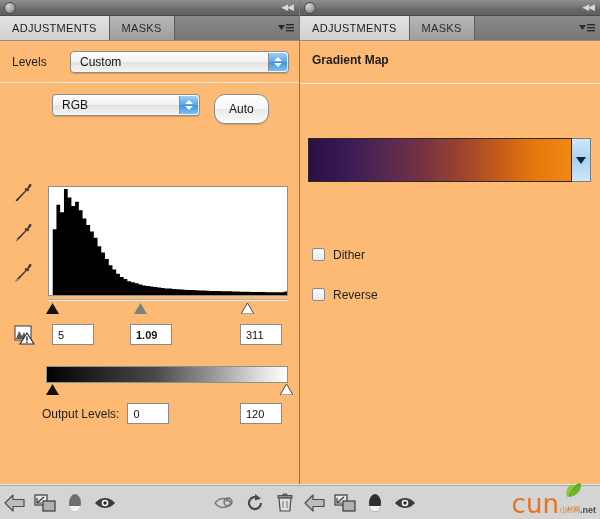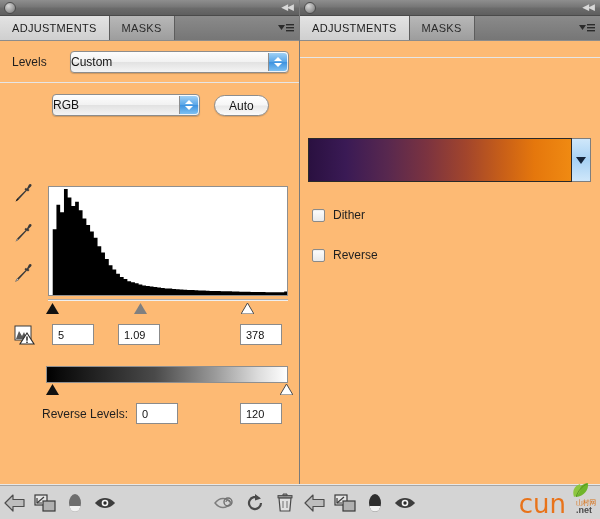--- a/index.html
+++ b/index.html
@@ -79,21 +79,21 @@
   .lbl-levels { width: 56px; }
 
   
   .select {
     position: relative; height: 22px;
     background: linear-gradient(to bottom,#fdfdfd 0%,#f2f2f2 48%,#e2e2e2 52%,#f4f4f4 100%);
     border: 1px solid #8d8d8d; border-radius: 4px;
     display: flex; align-items: center;
     box-shadow: 0 1px 1px rgba(0,0,0,.18);
   }
-  .select .value { font-size: 12px; color: #141414; }
+  .select .value { padding-left: 9px; font-size: 12px; color: #141414; }
   .select .stepper {
     position: absolute; right: 1px; top: 1px; bottom: 1px; width: 19px;
     border-radius: 0 3px 3px 0;
     background: linear-gradient(to bottom,#9fd0f5 0%,#5ba7e8 48%,#3e93e0 52%,#7dc0f2 100%);
     display: flex; flex-direction: column; align-items: center; justify-content: center;
     border-left: 1px solid #8d8d8d;
   }
   .select .stepper i {
     display: block; width: 0; height: 0;
     border-left: 4px solid transparent; border-right: 4px solid transparent;
@@ -102,24 +102,24 @@
   .select .stepper i.dn { border-top: 4px solid #fff; }
 
   .sel-preset { flex: 1; margin-left: 2px; }
 
   .divider {
     height: 1px; background: #b4b4b4;
     border-bottom: 1px solid #e6e6e6;
     margin: 9px 0 0 0;
   }
 
-  .row-channel { display: flex; align-items: flex-end; padding: 11px 0 0 52px; }
+  .row-channel { display: flex; align-items: flex-start; padding: 11px 0 0 52px; }
   .sel-channel { width: 148px; }
   .auto-btn {
-    margin-left: 14px; height: 21px; padding: 0 14px;
+    margin-left: 14px; height: 30px; padding: 0 14px;
     display: flex; align-items: center; justify-content: center;
     font-size: 12px; color: #161616;
     background: linear-gradient(to bottom,#ffffff 0%,#f6f6f6 48%,#e8e8e8 52%,#fbfbfb 100%);
     border: 1px solid #8d8d8d; border-radius: 11px;
     box-shadow: 0 1px 1px rgba(0,0,0,.15);
   }
 
   
   .eyedroppers {
     position: absolute; left: 12px; top: 140px;
@@ -144,21 +144,21 @@
 
   .row-inputs { position: absolute; left: 12px; top: 283px; width: 278px; height: 24px; }
   .warn-icon { position: absolute; left: 2px; top: 0; width: 22px; height: 22px; }
   .num {
     position: absolute; top: 0; height: 21px; width: 42px;
     background: #fff; border: 1px solid #8b8b8b;
     display: flex; align-items: center; padding-left: 5px;
     font-size: 11px; color: #111;
   }
   .num.in0 { left: 40px; }
-  .num.in1 { left: 106px; }
+  .num.in1 { left: 118px; font-weight: bold; }
   .num.in2 { left: 228px; }
 
   .out-gradient {
     position: absolute; left: 46px; top: 325px; width: 242px; height: 17px;
     background: linear-gradient(to right,#000 0%,#0a0a0a 5%,#4a4a4a 45%,#9a9a9a 70%,#dcdcdc 88%,#ffffff 100%);
     border: 1px solid #8f8f8f;
   }
   .out-marker { position: absolute; top: 343px; width: 13px; height: 11px; }
   .out-marker svg { display: block; }
 
@@ -185,21 +185,21 @@
   .gm-dropdown {
     width: 19px; height: 44px; border: 1px solid #7e7e7e; border-left: none;
     background: linear-gradient(to bottom,#cfe7fa,#a8d2f4 50%,#cfe7fa);
     display: flex; align-items: center; justify-content: center;
   }
   .gm-dropdown i {
     width: 0; height: 0; border-left: 5px solid transparent;
     border-right: 5px solid transparent; border-top: 7px solid #14243a;
   }
 
-  .cbrow { position: absolute; left: 12px; display: flex; align-items: center; }
+  .cbrow { position: absolute; left: 12px; display: flex; align-items: flex-start; margin-top: 40px; }
   .cbrow.dither { top: 167px; }
   .cbrow.reverse { top: 207px; }
   .cbox {
     width: 13px; height: 13px; border: 1px solid #8a8a8a; border-radius: 2px;
     background: linear-gradient(to bottom,#fdfdfd,#e9e9e9);
     box-shadow: inset 0 1px 1px rgba(0,0,0,.06);
   }
   .cbrow .lbl { margin-left: 8px; font-size: 12px; }
 
   
@@ -218,21 +218,21 @@
   .sp { flex: 1; }
 
   
   .watermark {
     position: absolute; right: 4px; bottom: 2px;
     display: flex; align-items: flex-end;
     line-height: 1;
   }
   .wm-shan { font-size: 26px; font-weight: bold; color: #5aa524; font-family: "DejaVu Sans", sans-serif; }
   .wm-cun  { font-size: 26px; font-weight: normal; color: #e8731a; font-family: "DejaVu Sans", sans-serif; }
-  .wm-right { display: flex; flex-direction: column; margin-left: 10px; margin-bottom: 2px; }
+  .wm-right { display: flex; margin-left: 1px; margin-bottom: 2px; }
   .wm-cn { font-size: 7px; color: #d8741c; letter-spacing: -.3px; }
   .wm-net { font-size: 9px; color: #4a4a4a; font-weight: bold; }
   .wm-leaf { position: absolute; left: 44px; top: -9px; }
 </style>
 </head>
 <body>
 
 <div class="app">
 
   <div class="panel left">
@@ -338,37 +338,37 @@
           <svg width="22" height="22" viewBox="0 0 22 22">
             <rect x="1" y="2" width="16" height="14" fill="#fff" stroke="#3a3a3a"></rect>
             <path d="M2 15 5 7l3 5 2-4 3 7z" fill="#5a5a5a"></path>
             <path d="M13 9l7 11H6z" fill="#fff" stroke="#2b2b2b" stroke-width="1.1"></path>
             <rect x="12.3" y="12.5" width="1.4" height="4.2" fill="#1a1a1a"></rect>
             <rect x="12.3" y="17.6" width="1.4" height="1.4" fill="#1a1a1a"></rect>
           </svg>
         </span>
         <span class="num in0">5</span>
         <span class="num in1">1.09</span>
-        <span class="num in2">378</span>
+        <span class="num in2">311</span>
       </div>
 
       <div class="out-gradient"></div>
       <div class="out-marker" id="omk-black" style="left: 45.5px;">
         <svg width="13" height="11" viewBox="0 0 13 11">
             <path d="M6.5 0 13 11H0z" fill="#111"></path>
           </svg>
       </div>
       <div class="out-marker" id="omk-white" style="left: 279.5px;">
         <svg width="13" height="11" viewBox="0 0 13 11">
             <path d="M6.5 0 13 11H0z" fill="#fff" stroke="#4a4a4a" stroke-width="1"></path>
           </svg>
       </div>
 
       <div class="row-output">
-        <span class="lbl">Reverse Levels:</span>
+        <span class="lbl">Output Levels:</span>
         <span class="num-out a">0</span>
         <span class="num-out b">120</span>
       </div>
 
       <div class="bottombar">
         <div class="shadow-line"></div>
         <div class="tbtn">
           <svg width="22" height="18" viewBox="0 0 22 18">
             <path d="M9 1 1 9l8 8v-4.5h11v-7H9z" fill="#bdbdbd" stroke="#4d4d4d" stroke-width="1.2" stroke-linejoin="round"></path>
           </svg>
@@ -441,20 +441,21 @@
           <polygon points="0,2 7,2 3.5,7" fill="#2b2b2b"></polygon>
           <rect x="8" y="1" width="8" height="1.4" fill="#2b2b2b"></rect>
           <rect x="8" y="4" width="8" height="1.4" fill="#2b2b2b"></rect>
           <rect x="8" y="7" width="8" height="1.4" fill="#2b2b2b"></rect>
         </svg>
       </div>
     </div>
 
     <div class="body">
 
+      <div class="gm-title">Gradient Map</div>
       <div class="gm-divider"></div>
 
       <div class="gm-row">
         <div class="gm-swatch"></div>
         <div class="gm-dropdown">
             <i></i>
           </div>
       </div>
 
       <div class="cbrow dither">

